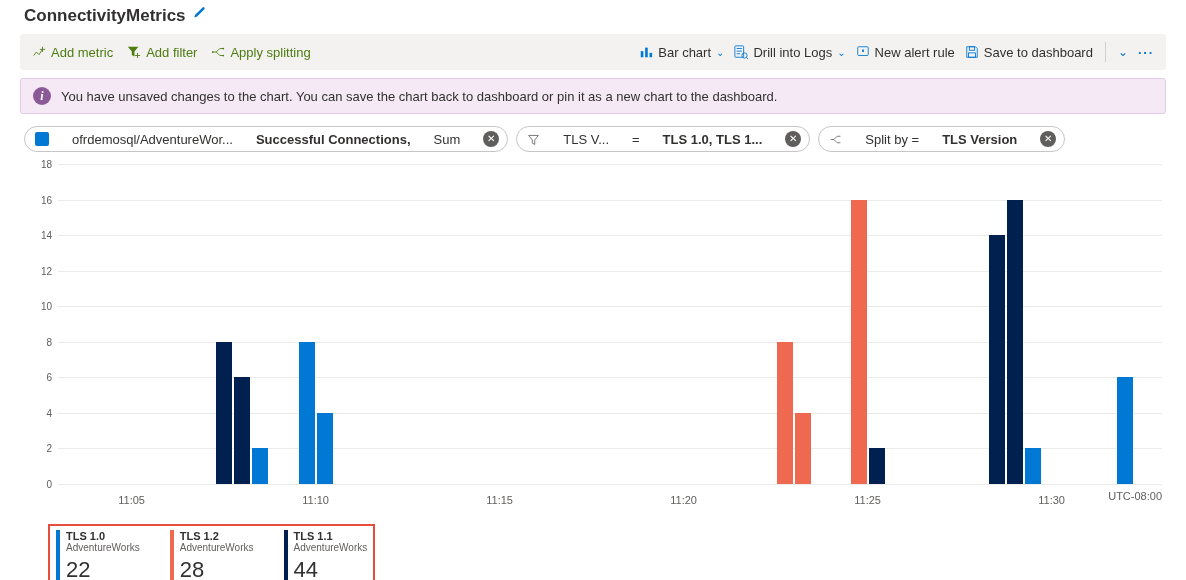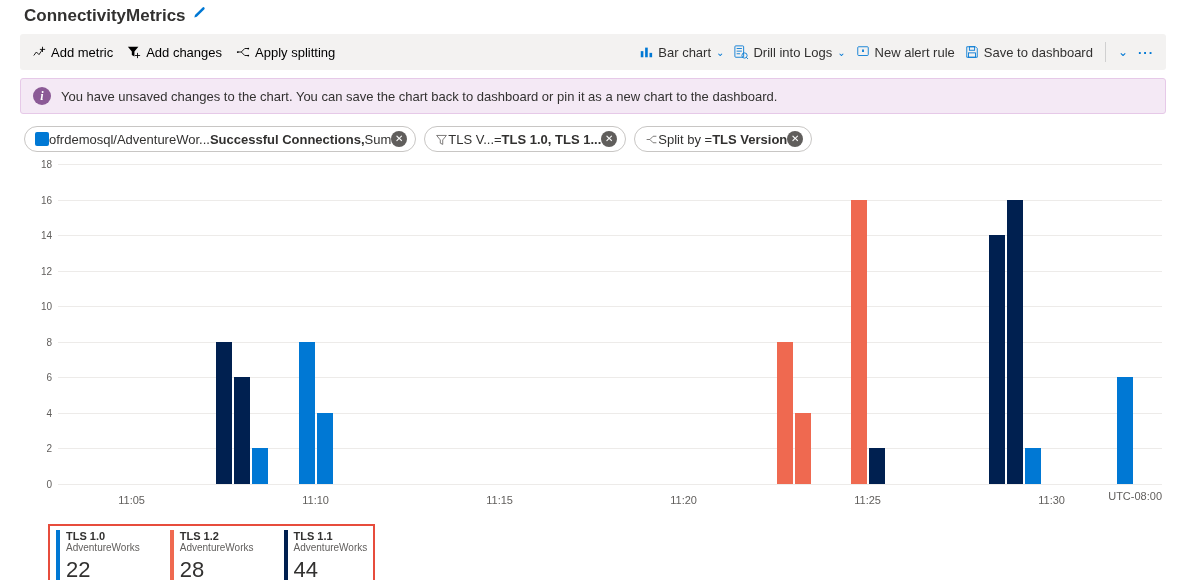--- a/index.html
+++ b/index.html
@@ -5,32 +5,32 @@
   * { box-sizing: border-box; margin: 0; padding: 0; }
   body { font-family: "Segoe UI", Arial, sans-serif; font-size: 13px; color: #323130; background: #fff; width: 1186px; }
   
   .header-row { display: flex; align-items: flex-start; padding: 6px 24px 8px; gap: 6px; }
   .header-title { font-size: 17px; font-weight: 600; }
   .pencil-icon { color: #0078d4; }
   
   .toolbar { display: flex; align-items: center; background: #f3f2f1; padding: 8px 12px; margin: 0 20px; border-radius: 3px;}
   .tb-left { display: flex; gap: 14px; }
   .tb-right { display: flex; gap: 10px; margin-left: auto; align-items:center;}
-  .tb-item { display: flex; align-items: center; gap: 5px; color: #000000; cursor: pointer; font-size: 13px; }
+  .tb-item { display: flex; align-items: center; gap: 5px; color: #4d7c0f; cursor: pointer; font-size: 13px; }
   .tb-item.dark { color: #323130; }
   .tb-blue-icon { color: #0078d4; }
   .chev { font-size: 10px; color: #0078d4; }
   .divider-v { width:1px; height:20px; background:#d0d0d0; margin:0 2px;}
   .ellipsis { color:#0078d4; font-weight:bold; letter-spacing:1px;}
   
   .notice { display: flex; align-items: center; gap: 10px; background: #f4e9f5; border:1px solid #e6c9e8; padding: 8px 12px; margin: 8px 20px; border-radius: 3px; font-size: 13px;}
   .notice-icon { width:18px; height:18px; border-radius:50%; background:#8b5a96; color:#fff; display:flex; align-items:center; justify-content:center; font-style:italic; font-weight:bold; font-size:12px; font-family:Georgia,serif;}
   
   .pill-row { display:flex; gap:8px; padding: 4px 24px 2px; align-items:center;}
-  .pill { display:flex; align-items:center; gap:0; border:1px solid #c8c6c4; border-radius:14px; padding:4px 8px 4px 10px; font-size:13px; background:#fff; cursor:pointer;}
+  .pill { display:flex; align-items:center; gap:23px; border:1px solid #c8c6c4; border-radius:14px; padding:4px 8px 4px 10px; font-size:13px; background:#fff; cursor:pointer;}
   .pill .sqicon { width:14px; height:14px; background:#0078d4; border-radius:2px; display:inline-block; }
   .pill .close { width:16px; height:16px; border-radius:50%; background:#605e5c; color:#fff; display:flex; align-items:center; justify-content:center; font-size:10px; line-height:1;}
   .bold { font-weight:600; }
   
   .chart-area { position:relative; margin:10px 24px 0 24px; height:360px; }
   .yaxis { position:absolute; left:0; top:0; bottom:40px; width:34px; }
   .ylabel { position:absolute; right:6px; font-size:10px; color:#605e5c; transform:translateY(-50%);}
   .gridlines { position:absolute; left:34px; right:0; top:0; bottom:40px; }
   .gridline { position:absolute; left:0; right:0; height:1px; background:#edebe9;}
   .plot { position:absolute; left:34px; right:0; top:0; bottom:40px; }
@@ -72,21 +72,21 @@
           <path stroke="currentColor" fill="none" d="M2 12l3-4 3 3 4-6"></path>
           <path stroke="currentColor" d="M12 2v6M9 5h6"></path>
         </svg>
       <span>Add metric</span>
     </div>
     <div class="tb-item">
       <svg width="14" height="14" viewBox="0 0 16 16">
           <path fill="currentColor" d="M1 2h12l-4.5 5.5V13l-3-1.5V7.5L1 2z"></path>
           <path stroke="currentColor" d="M12 9v6M9 12h6" stroke-width="1"></path>
         </svg>
-      <span>Add changes</span>
+      <span>Add filter</span>
     </div>
     <div class="tb-item">
       <svg width="14" height="14" viewBox="0 0 16 16">
           <path stroke="currentColor" fill="none" d="M2 8h4M10 4l4 0M10 12h4M6 8l4-4M6 8l4 4"></path>
           <circle cx="2" cy="8" r="1" fill="currentColor"></circle>
           <circle cx="14" cy="4" r="1" fill="currentColor"></circle>
           <circle cx="14" cy="12" r="1" fill="currentColor"></circle>
         </svg>
       <span>Apply splitting</span>
     </div>

